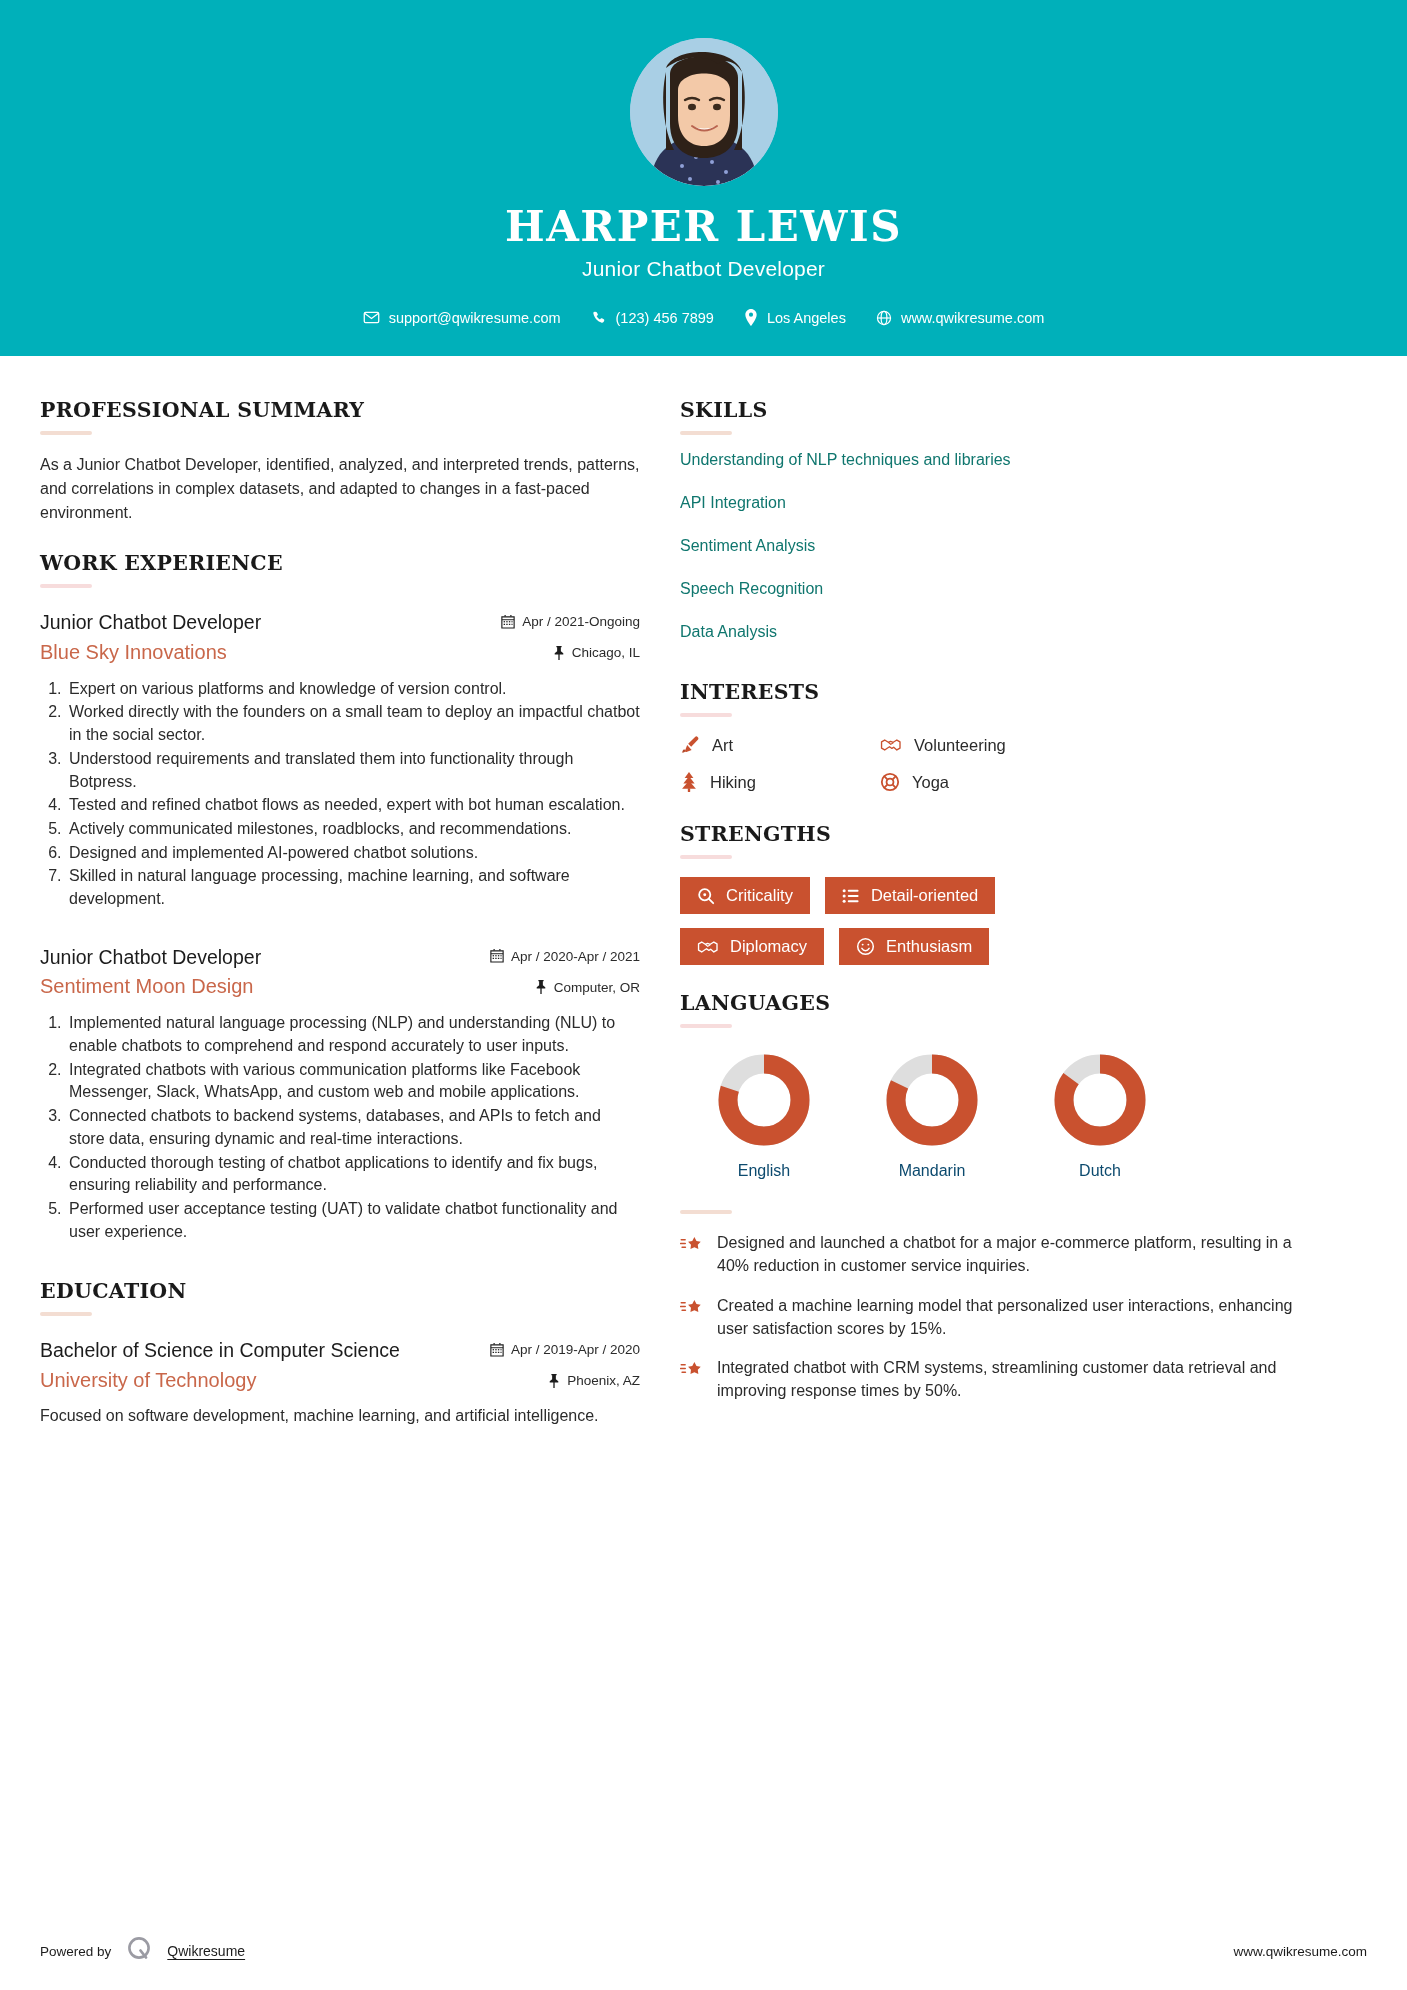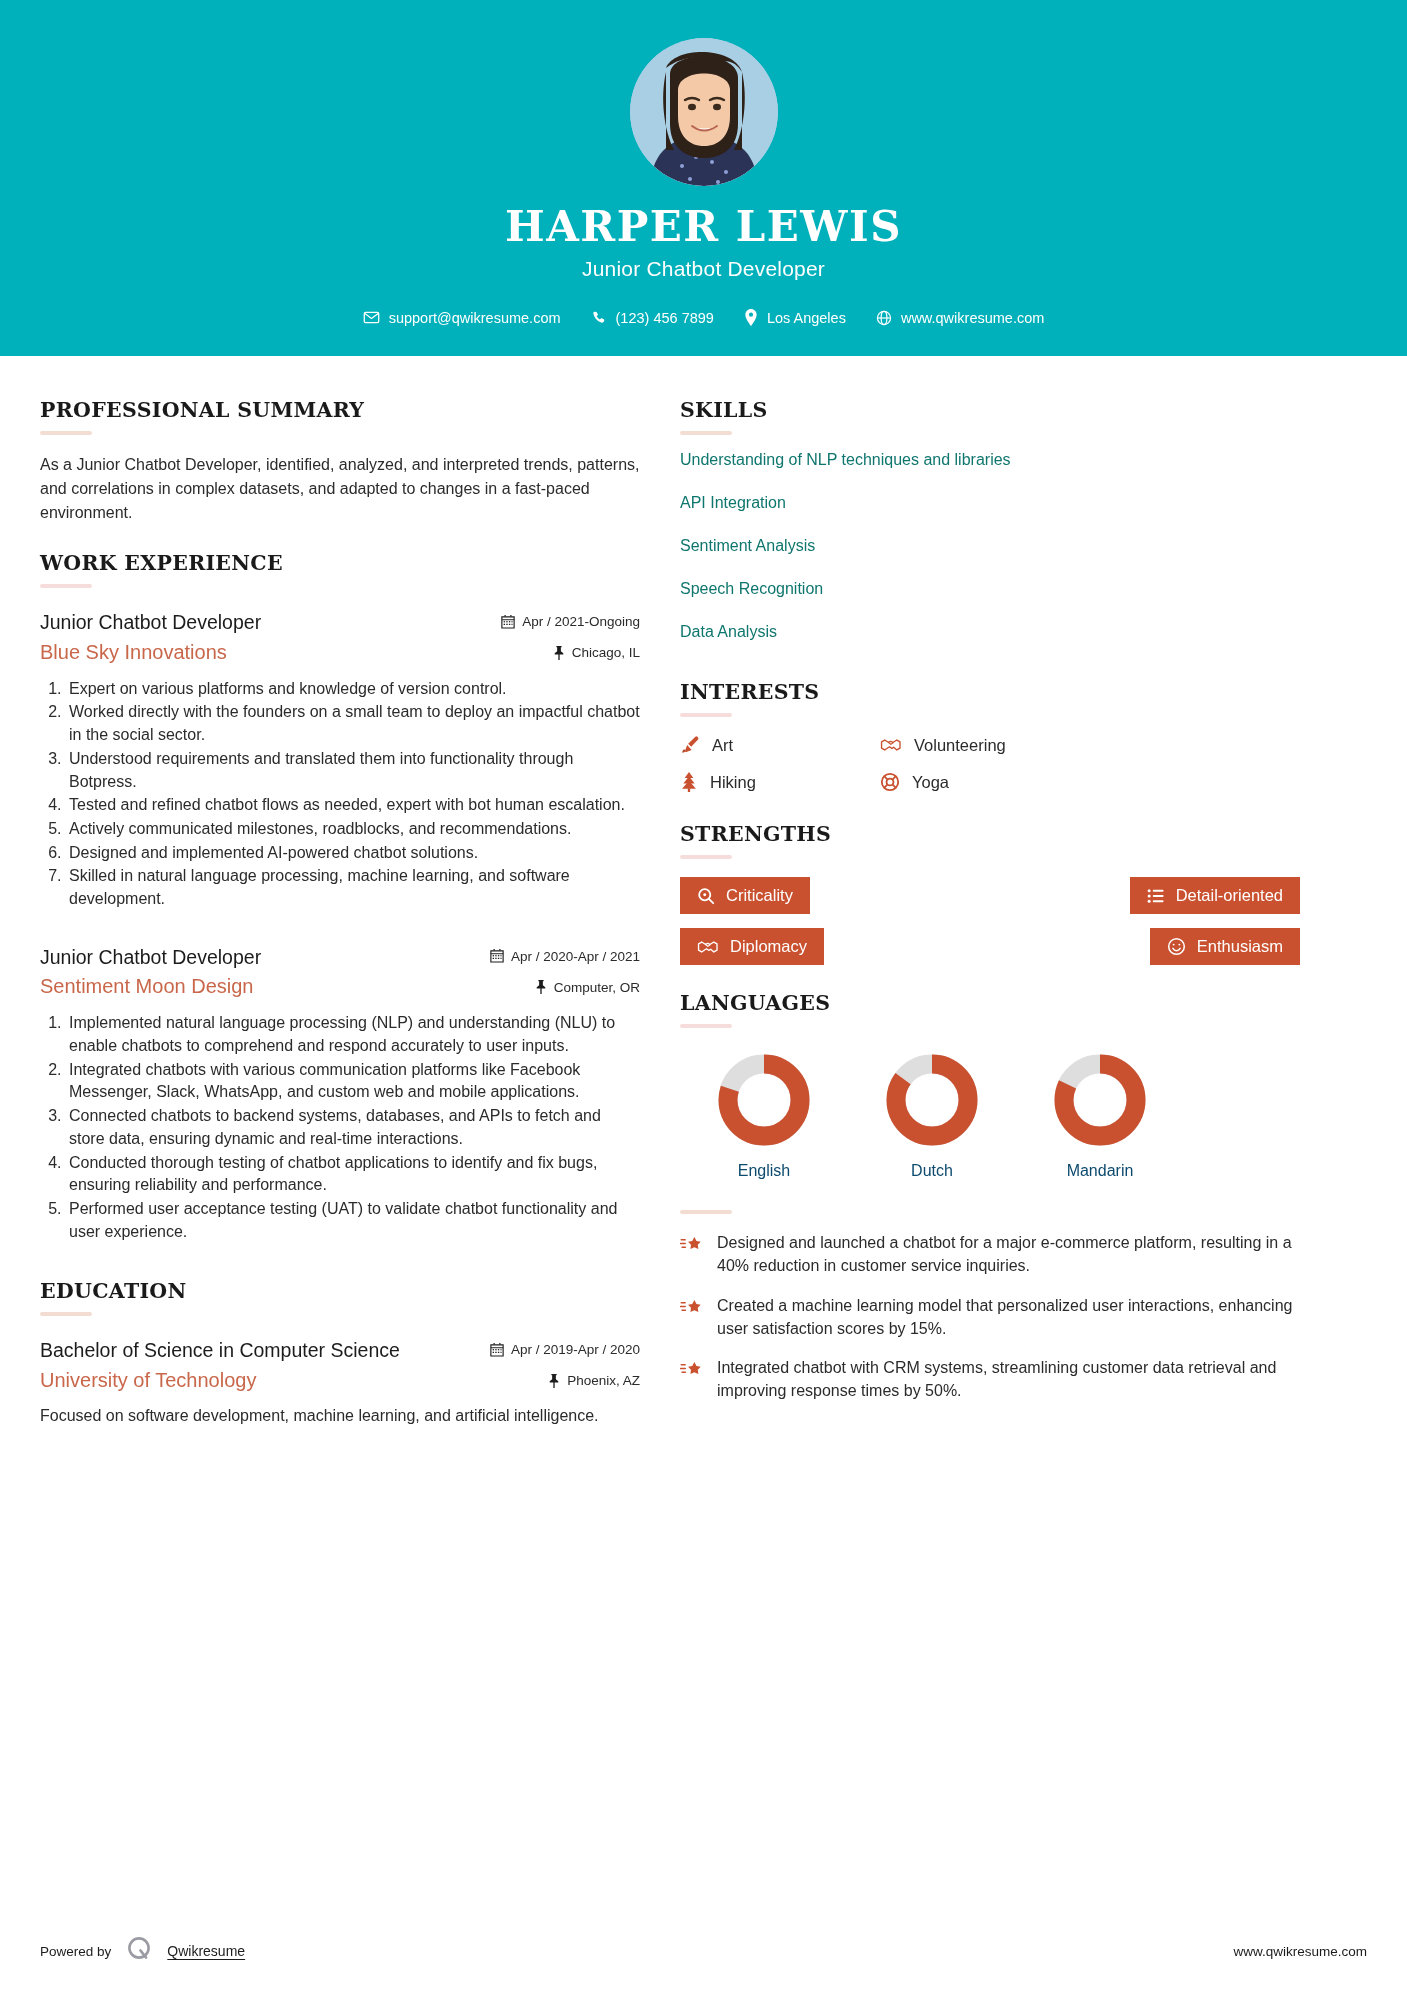--- a/index.html
+++ b/index.html
@@ -152,21 +152,21 @@
     display: grid;
     grid-template-columns: 200px 1fr;
     row-gap: 17px;
     margin-top: 18px;
   }
   .interest { display: flex; align-items: center; gap: 12px; font-size: 16.5px; color: #2b2b2b; }
   .interest svg { display: block; }
 
   
   .strength-rows { margin-top: 18px; }
-  .strength-row { display: flex; gap: 15px; margin-bottom: 14px; justify-content: space-between; }
+  .strength-row { display: flex; gap: 15px; margin-bottom: 14px; }
   .chip {
     background: #c9512f;
     color: #ffffff;
     font-size: 16.5px;
     padding: 9px 17px;
     display: inline-flex;
     align-items: center;
     gap: 11px;
     white-space: nowrap;
   }
@@ -629,30 +629,30 @@
             <div class="lang">
               <svg class="donut" width="100" height="100" viewBox="0 0 100 100">
                 <circle cx="50" cy="50" r="36" fill="none" stroke="#dedede" stroke-width="19"></circle>
                 <circle cx="50" cy="50" r="36" fill="none" stroke="#c9512f" stroke-width="19" stroke-dasharray="180.95573684677208 45.23893421169302" transform="rotate(-90 50 50)"></circle>
               </svg>
               <div class="lang-label">English</div>
             </div>
             <div class="lang">
               <svg class="donut" width="100" height="100" viewBox="0 0 100 100">
                 <circle cx="50" cy="50" r="36" fill="none" stroke="#dedede" stroke-width="19"></circle>
+                <circle cx="50" cy="50" r="36" fill="none" stroke="#c9512f" stroke-width="19" stroke-dasharray="185.4796302679414 40.715040790523716" transform="rotate(-90 50 50)"></circle>
+              </svg>
+              <div class="lang-label">Mandarin</div>
+            </div>
+            <div class="lang">
+              <svg class="donut" width="100" height="100" viewBox="0 0 100 100">
+                <circle cx="50" cy="50" r="36" fill="none" stroke="#dedede" stroke-width="19"></circle>
                 <circle cx="50" cy="50" r="36" fill="none" stroke="#c9512f" stroke-width="19" stroke-dasharray="192.26547039969535 33.92920065876976" transform="rotate(-90 50 50)"></circle>
               </svg>
               <div class="lang-label">Dutch</div>
-            </div>
-            <div class="lang">
-              <svg class="donut" width="100" height="100" viewBox="0 0 100 100">
-                <circle cx="50" cy="50" r="36" fill="none" stroke="#dedede" stroke-width="19"></circle>
-                <circle cx="50" cy="50" r="36" fill="none" stroke="#c9512f" stroke-width="19" stroke-dasharray="185.4796302679414 40.715040790523716" transform="rotate(-90 50 50)"></circle>
-              </svg>
-              <div class="lang-label">Mandarin</div>
             </div>
           </div>
       </div>
 
       <div class="sec-block" style="margin-top:30px;">
         <div class="sec-rule"></div>
         <div class="ach-list" id="achievements-list">
             <div class="ach-item">
               <span class="ach-icon"><svg width="24" height="22" viewBox="0 0 26 24" fill="none">
                   <path d="M15.6 3.4l2.3 4.1 4.6.9-3.2 3.4.6 4.6-4.3-2-4.3 2 .6-4.6-3.2-3.4 4.6-.9z" fill="#c9512f"></path>

